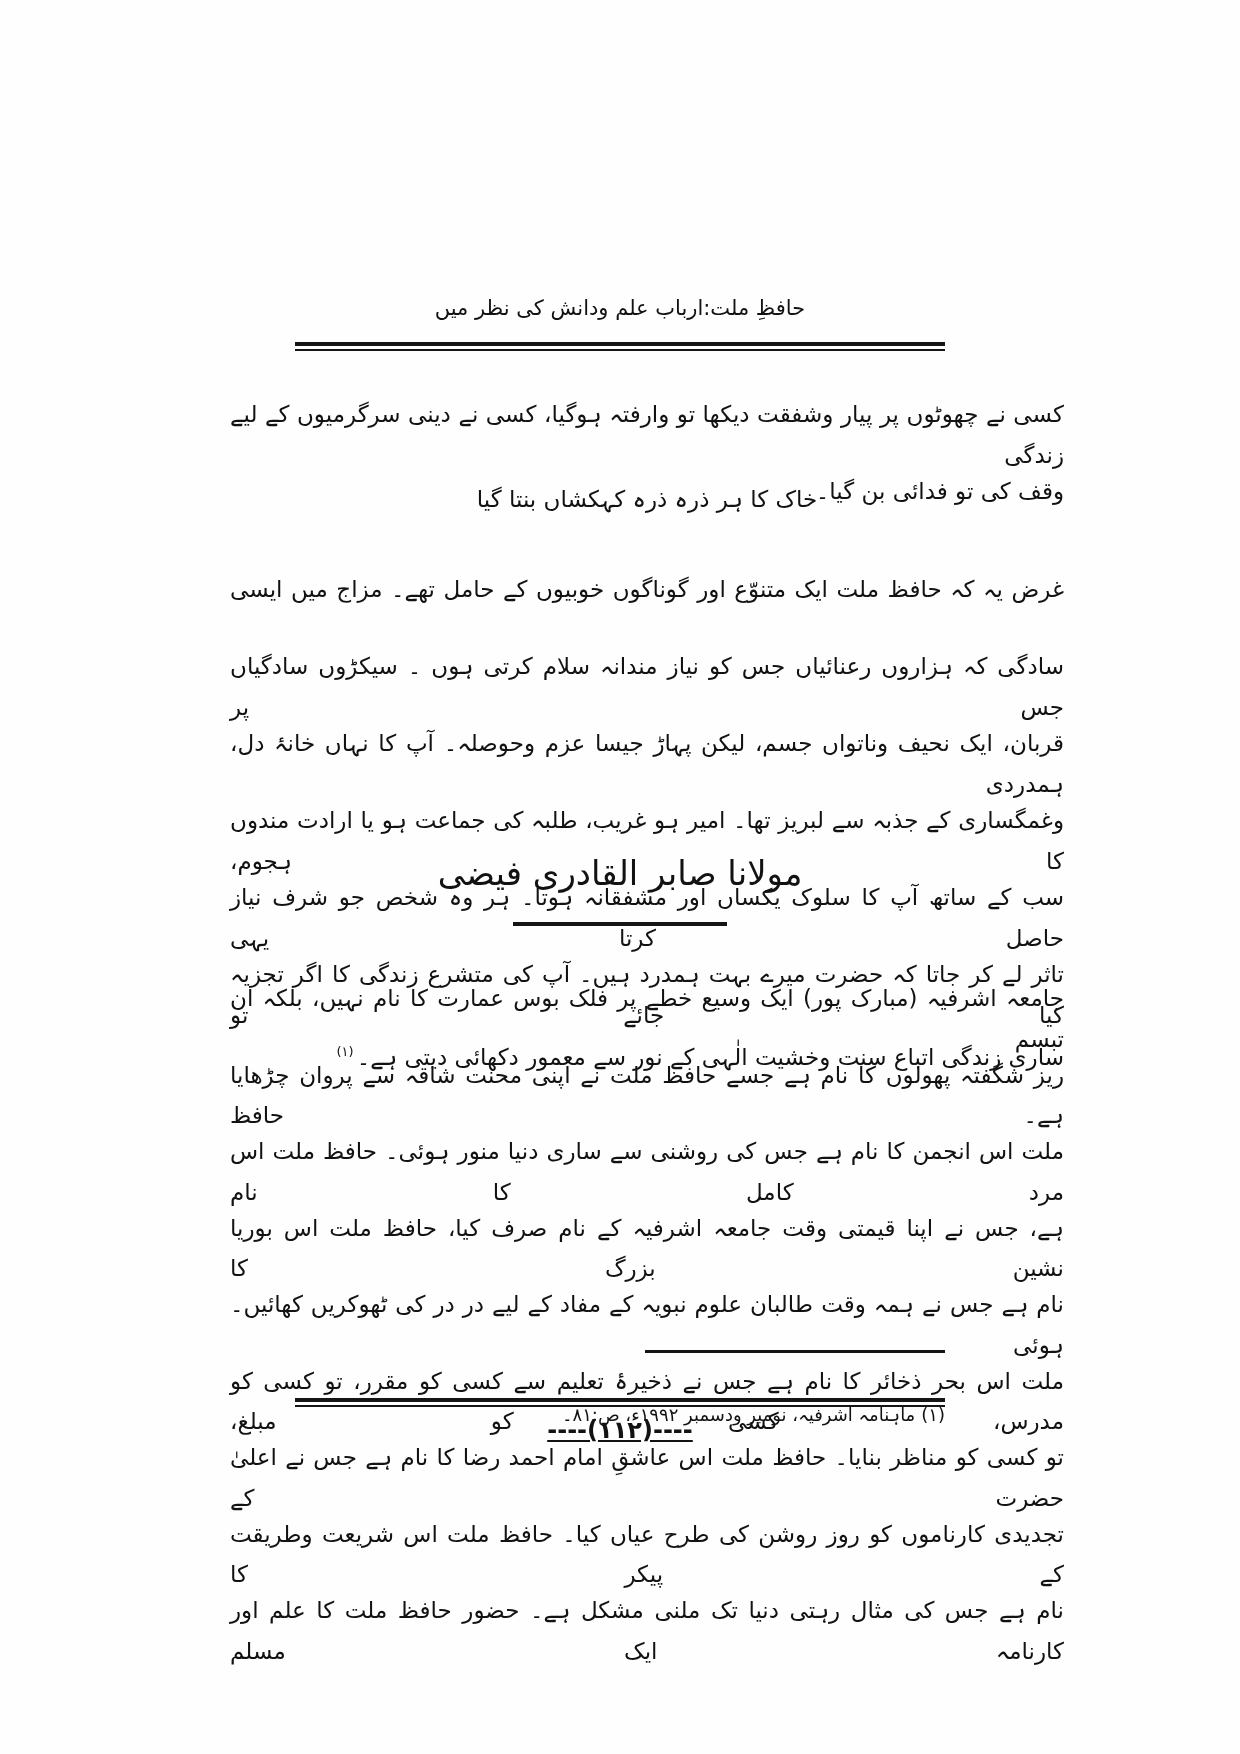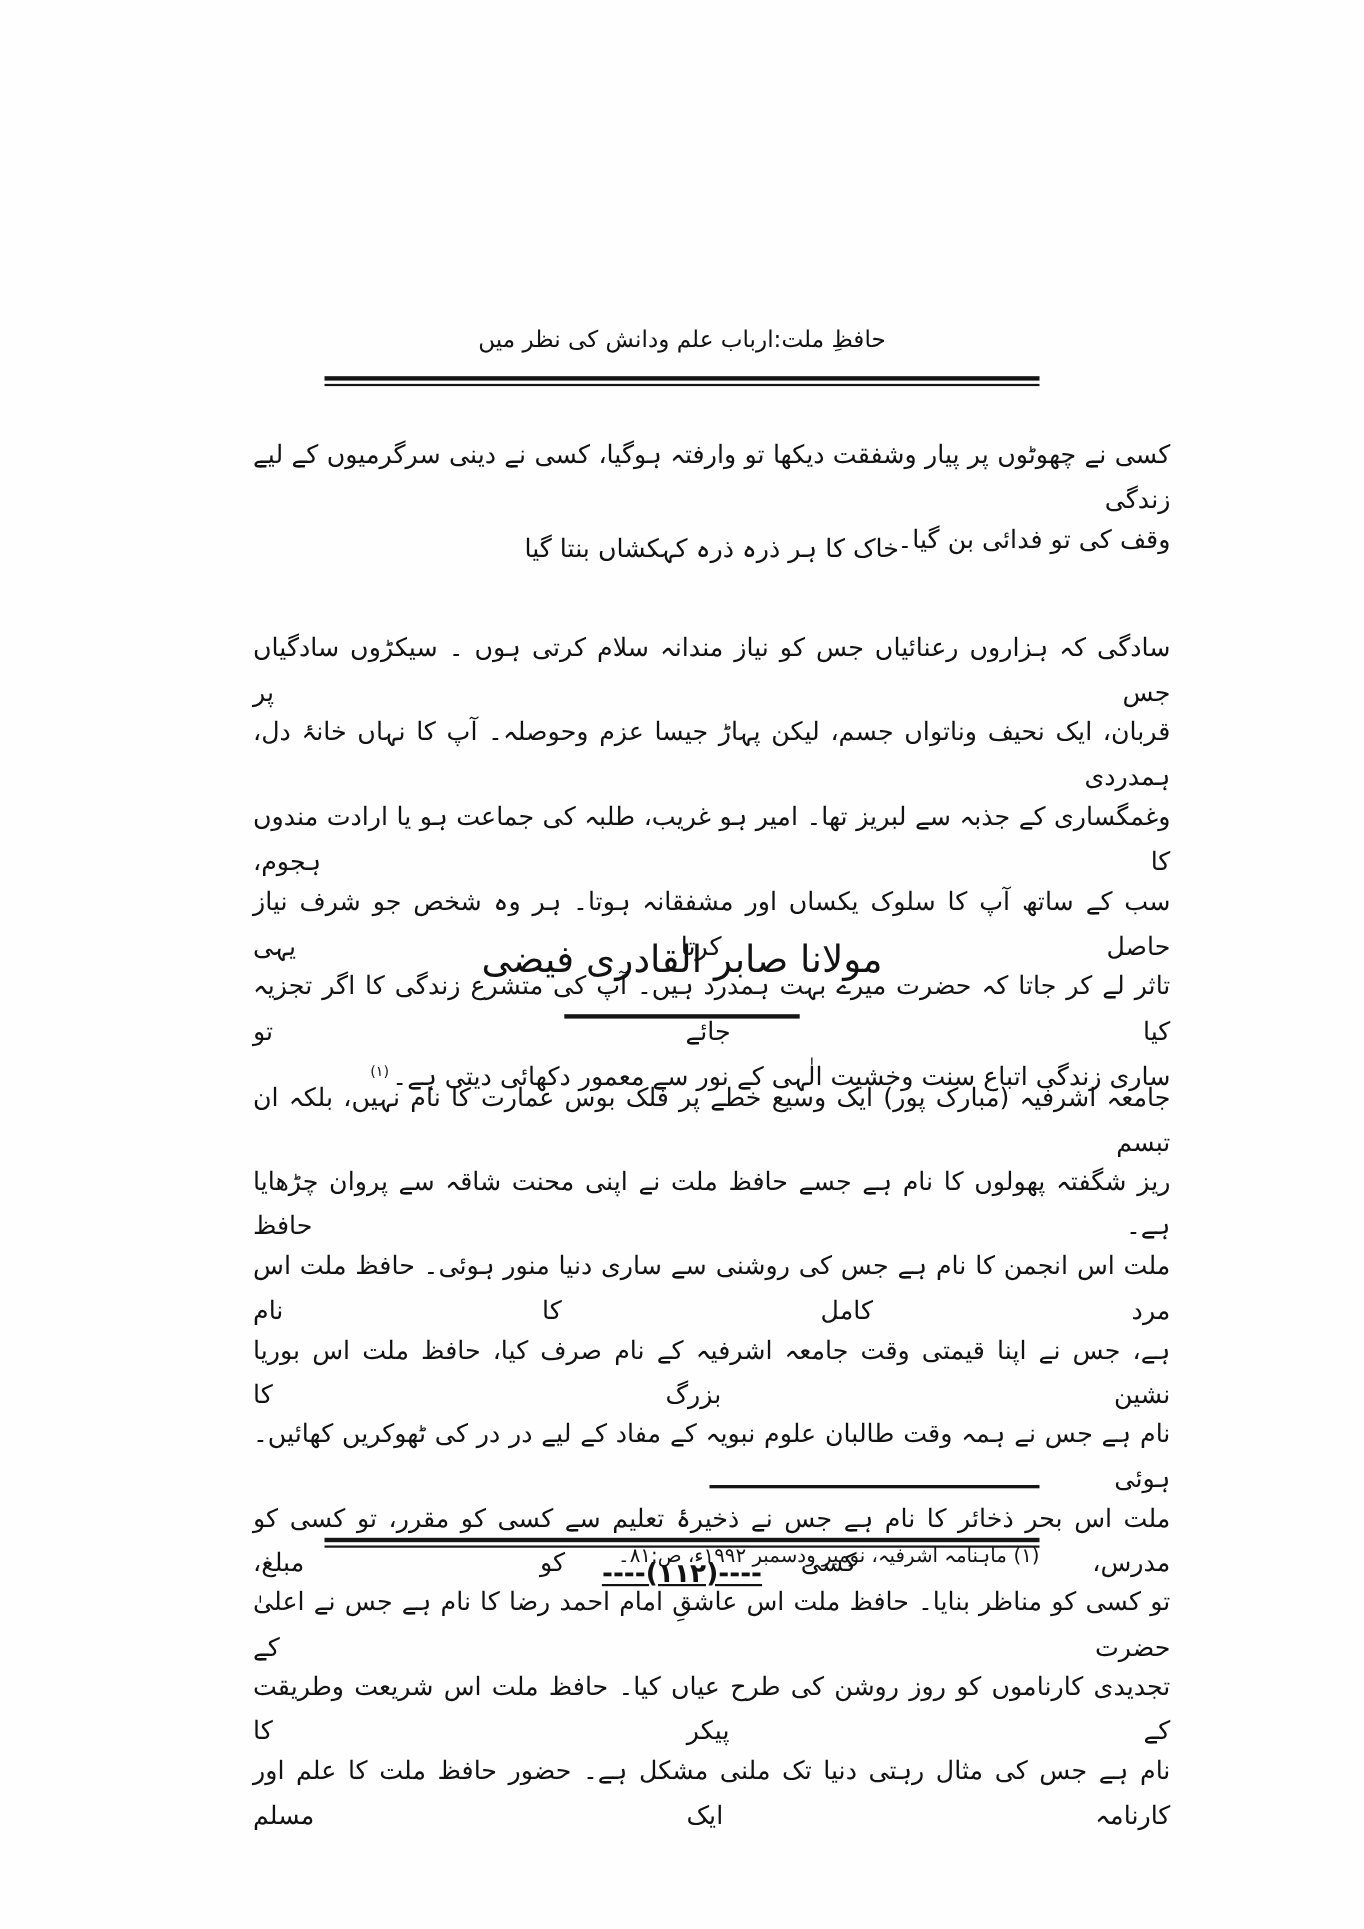--- a/index.html
+++ b/index.html
@@ -83,20 +83,21 @@
   <div class="block block-para1">
     <div class="line">کسی نے چھوٹوں پر پیار وشفقت دیکھا تو وارفتہ ہوگیا، کسی نے دینی سرگرمیوں کے لیے زندگی</div>
     <div class="line last">وقف کی تو فدائی بن گیا۔</div>
   </div>
 
   <div class="block block-couplet">
     <div class="line">خاک کا ہر ذرہ ذرہ کہکشاں بنتا گیا</div>
   </div>
 
   <div class="block block-para2">
+    <div class="line">غرض یہ کہ حافظ ملت ایک متنوّع اور گوناگوں خوبیوں کے حامل تھے۔ مزاج میں ایسی</div>
     <div class="line">سادگی کہ ہزاروں رعنائیاں جس کو نیاز مندانہ سلام کرتی ہوں ۔ سیکڑوں سادگیاں جس پر</div>
     <div class="line">قربان، ایک نحیف وناتواں جسم، لیکن پہاڑ جیسا عزم وحوصلہ۔ آپ کا نہاں خانۂ دل، ہمدردی</div>
     <div class="line">وغمگساری کے جذبہ سے لبریز تھا۔ امیر ہو غریب، طلبہ کی جماعت ہو یا ارادت مندوں کا ہجوم،</div>
     <div class="line">سب کے ساتھ آپ کا سلوک یکساں اور مشفقانہ ہوتا۔ ہر وہ شخص جو شرف نیاز حاصل کرتا یہی</div>
     <div class="line">تاثر لے کر جاتا کہ حضرت میرے بہت ہمدرد ہیں۔ آپ کی متشرع زندگی کا اگر تجزیہ کیا جائے تو</div>
     <div class="line last"><span>ساری زندگی اتباع سنت وخشیت الٰہی کے نور سے معمور دکھائی دیتی ہے۔</span><sup class="footnote-ref">(۱)</sup></div>
   </div>
 
   <div class="section-heading">مولانا صابر القادری فیضی</div>
   <div class="heading-underline"></div>

